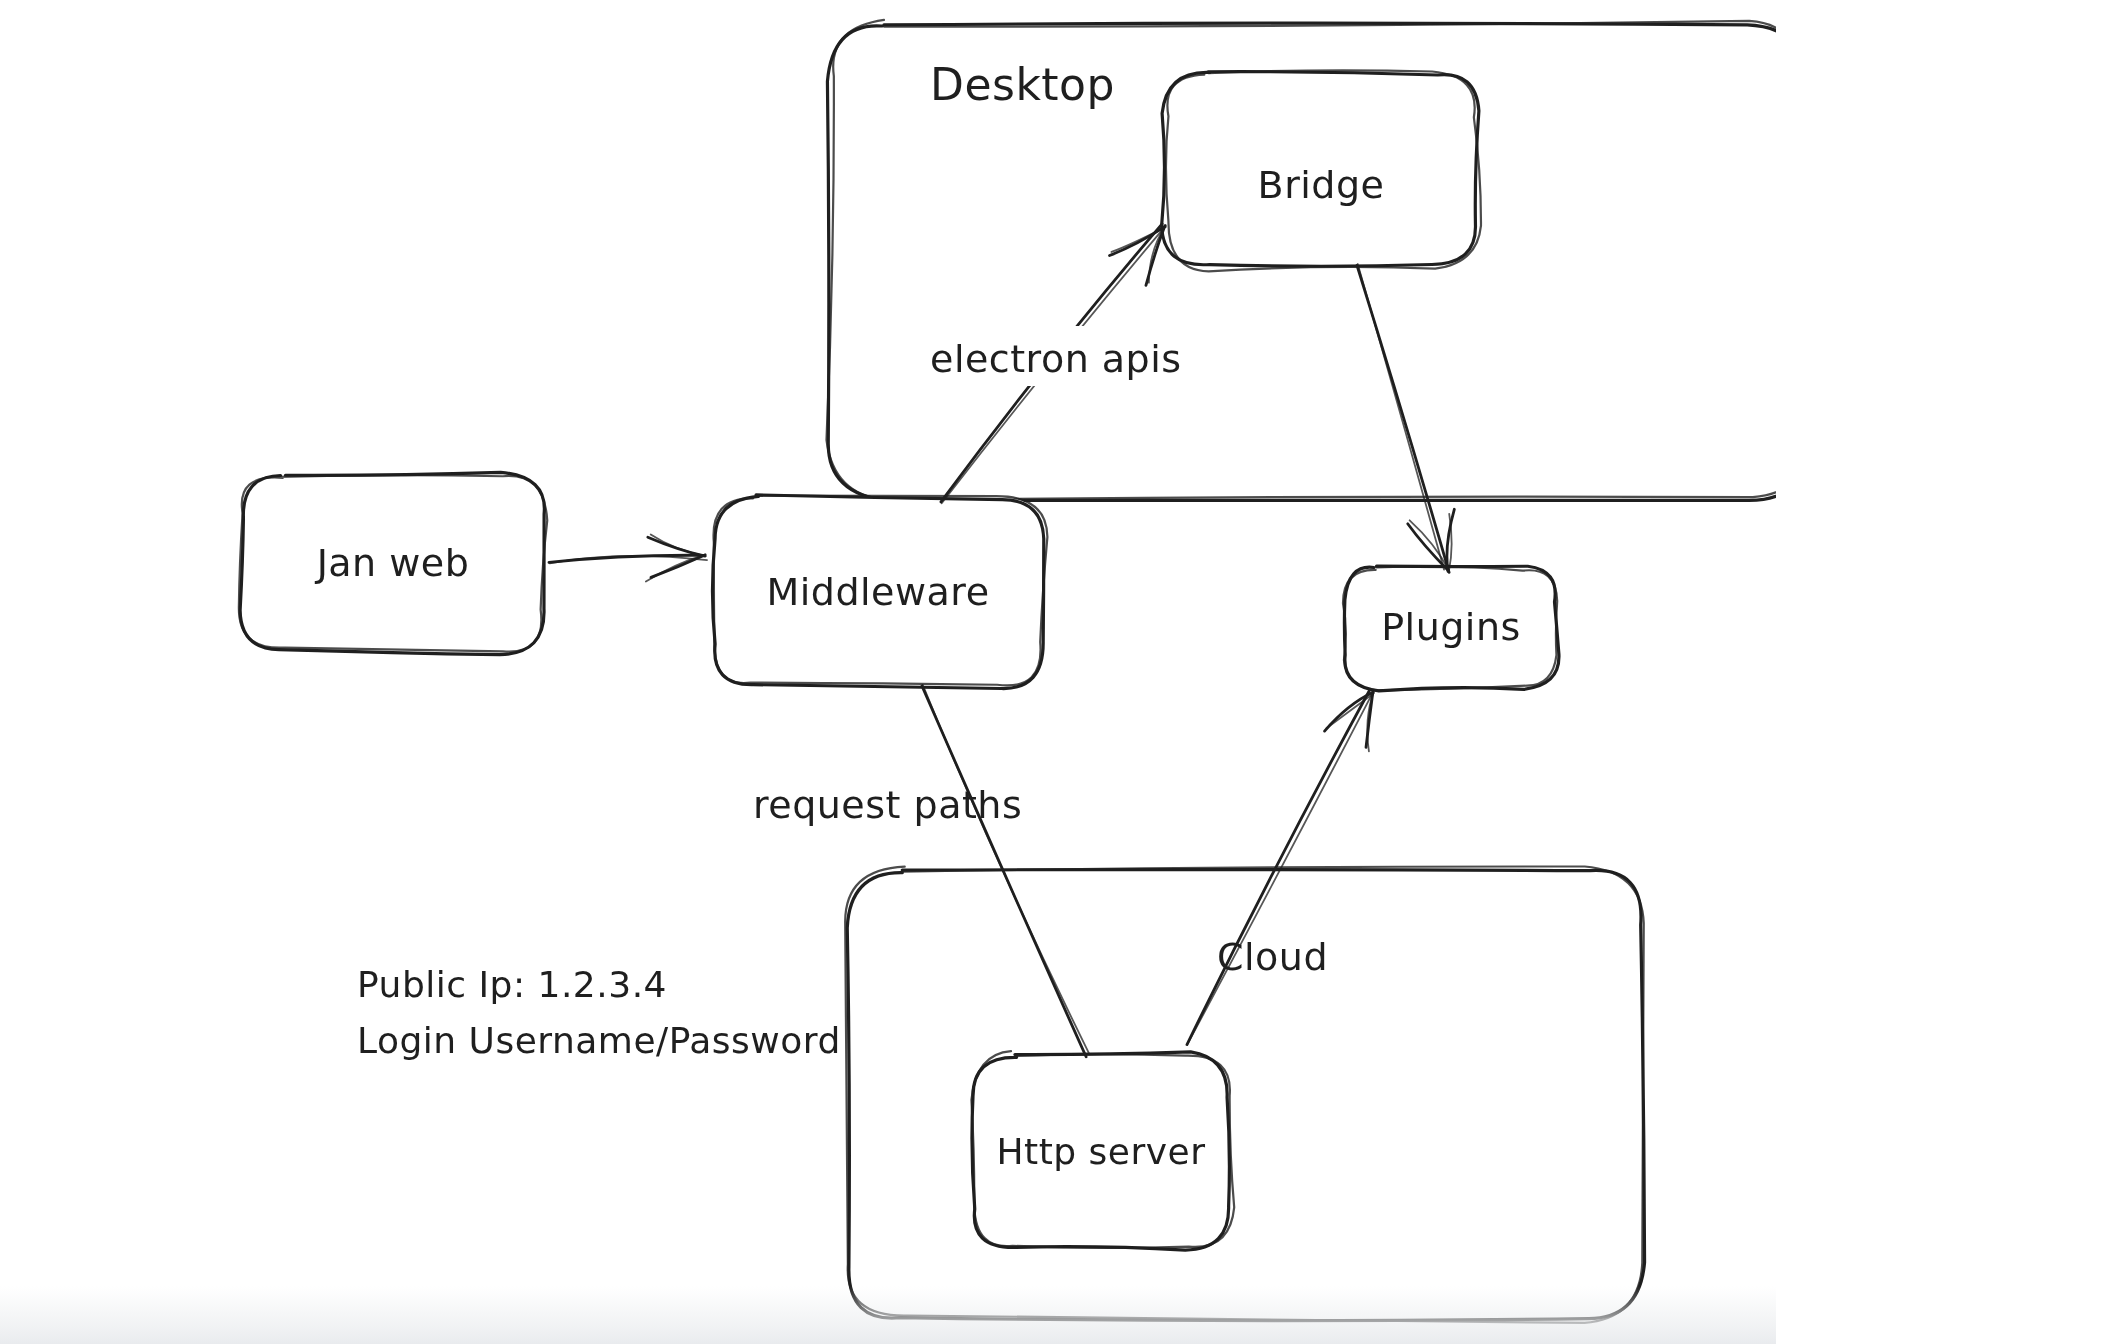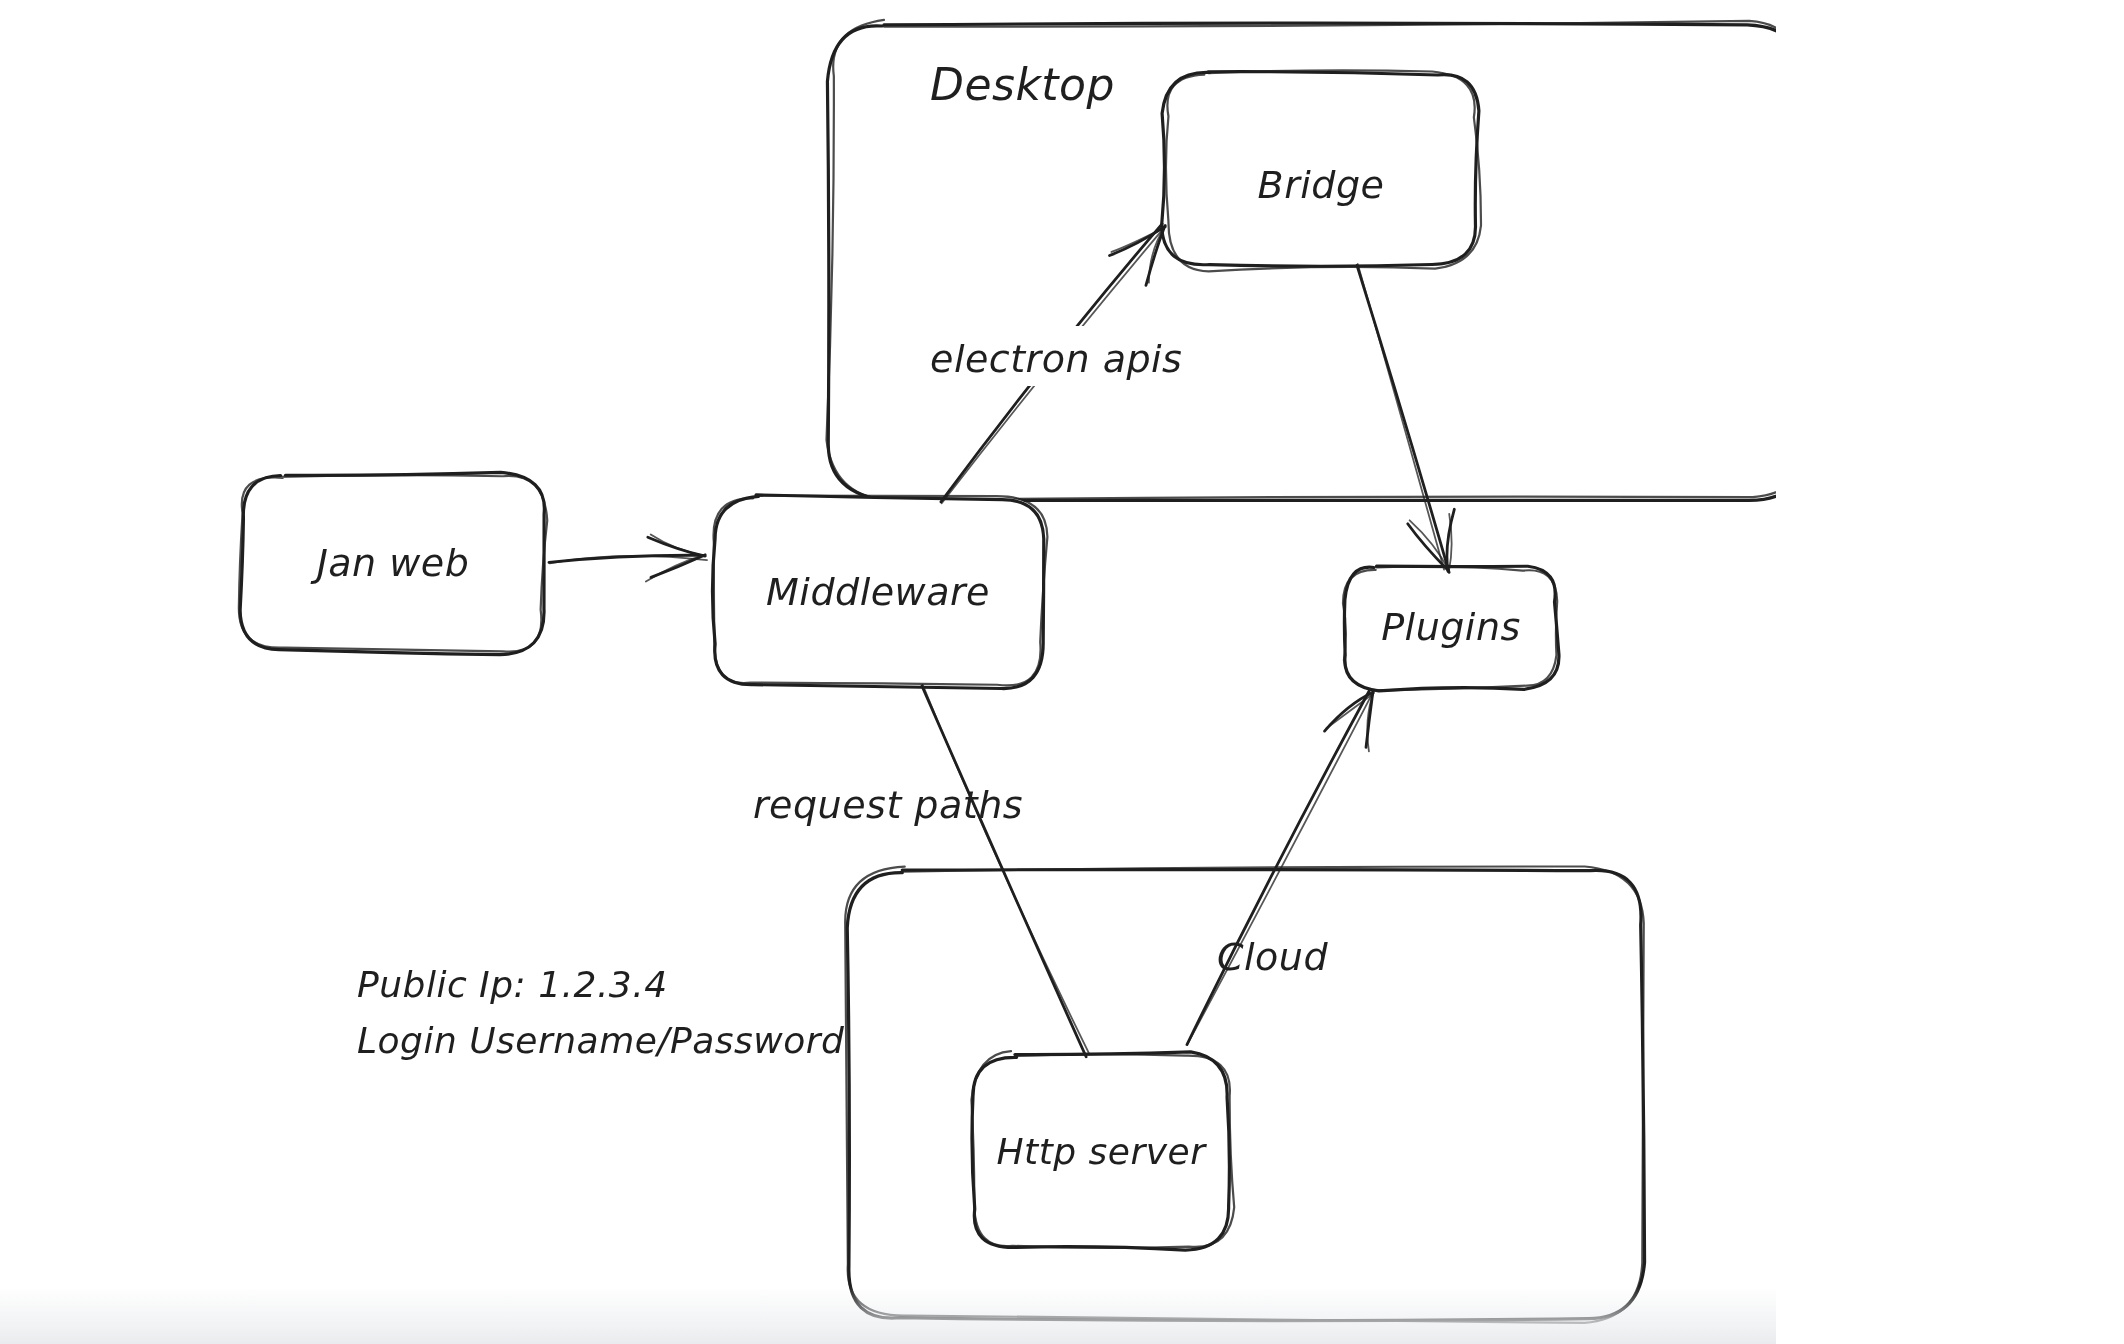--- a/index.html
+++ b/index.html
@@ -1,16 +1,16 @@
 <!DOCTYPE html>
 <html><head>
 <meta charset="utf-8">
 <style>
   html,body{margin:0;padding:0;background:#ffffff;}
-  .stage{position:relative;width:1776px;height:1344px;background:#ffffff;overflow:hidden;font-style:italic;}
+  .stage{position:relative;width:1776px;height:1344px;background:#ffffff;overflow:hidden;}
   svg{position:absolute;inset:0;display:block;}
   text{font-family:"DejaVu Sans",sans-serif;fill:#1f1f1f;letter-spacing:0.5px;}
   .t-container{font-size:44px;}
   .t-node{font-size:38px;}
   .t-node-sm{font-size:36px;}
   .t-edge{font-size:38px;}
   .t-note{font-size:36px;}
   .t-cloud{font-size:38px;}
   .mid{text-anchor:middle;}
   .bottom-fade{position:absolute;left:0;right:0;bottom:0;height:58px;

